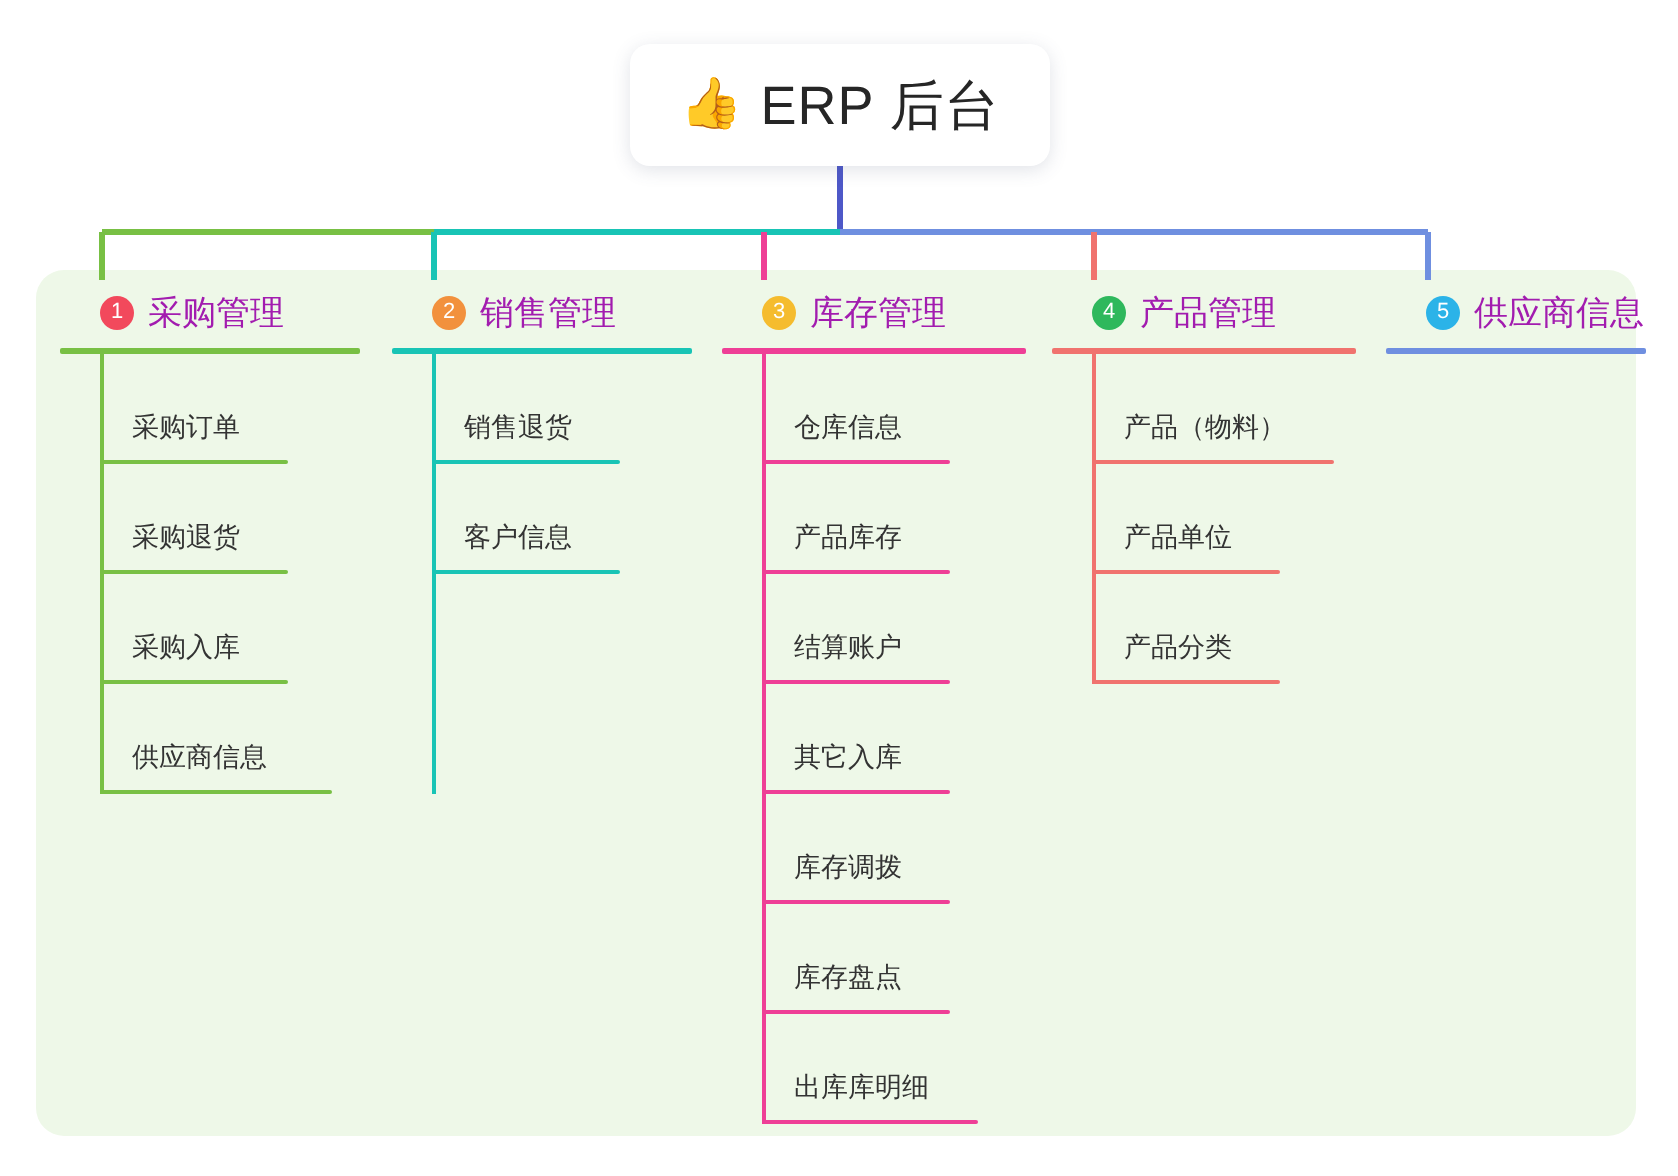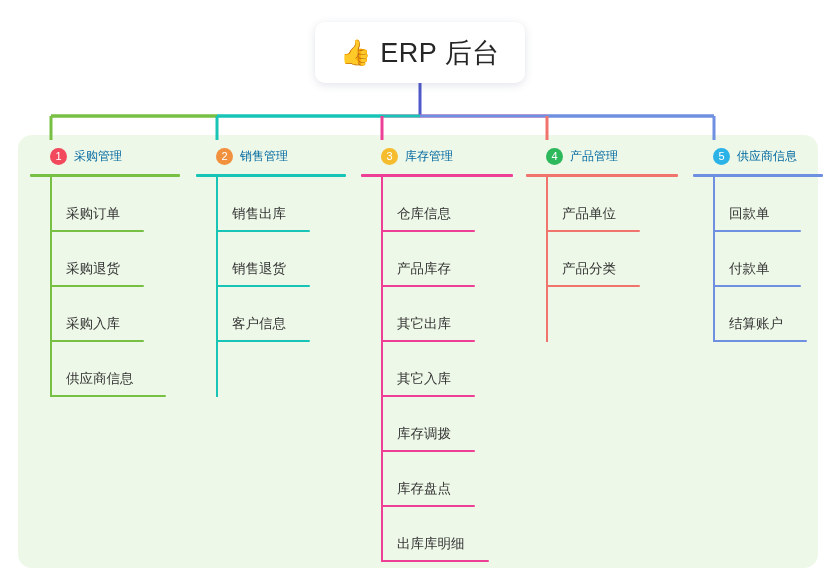--- a/index.html
+++ b/index.html
@@ -85,22 +85,22 @@
     height: 17px;
     border-radius: 50%;
     color: #ffffff;
     font-size: 11px;
     line-height: 17px;
     text-align: center;
     font-weight: normal;
     flex: none;
   }
   .branch-title {
-    font-size: 12px;
-    color: #0369a1;
+    font-size: 17px;
+    color: #a21caf;
     white-space: nowrap;
   }
   .branch-rule {
     height: 3px;
     margin-top: 5px;
     border-radius: 1px;
   }
 
   
   .leaves {
@@ -193,24 +193,20 @@
       </div>
       <div class="branch" style="left: 196px; width: 150px;">
         <div class="branch-head">
           <span class="badge" style="background: rgb(242, 145, 61);">2</span>
           <span class="branch-title">销售管理</span>
         </div>
         <div class="branch-rule" style="background: rgb(24, 196, 181); width: 150px;"></div>
         <div class="leaves">
           <div class="spine" style="background: rgb(24, 196, 181); height: 220px;"></div>
           <div class="leaf">
-            <span class="leaf-text">销售出库</span>
-            <div class="leaf-rule" style="background: rgb(24, 196, 181); width: 94px;"></div>
-          </div>
-          <div class="leaf">
             <span class="leaf-text">销售退货</span>
             <div class="leaf-rule" style="background: rgb(24, 196, 181); width: 94px;"></div>
           </div>
           <div class="leaf">
             <span class="leaf-text">客户信息</span>
             <div class="leaf-rule" style="background: rgb(24, 196, 181); width: 94px;"></div>
           </div>
         </div>
       </div>
       <div class="branch" style="left: 361px; width: 152px;">
@@ -223,21 +219,21 @@
           <div class="spine" style="background: rgb(238, 63, 150); height: 385px;"></div>
           <div class="leaf">
             <span class="leaf-text">仓库信息</span>
             <div class="leaf-rule" style="background: rgb(238, 63, 150); width: 94px;"></div>
           </div>
           <div class="leaf">
             <span class="leaf-text">产品库存</span>
             <div class="leaf-rule" style="background: rgb(238, 63, 150); width: 94px;"></div>
           </div>
           <div class="leaf">
-            <span class="leaf-text">其它出库</span>
+            <span class="leaf-text">结算账户</span>
             <div class="leaf-rule" style="background: rgb(238, 63, 150); width: 94px;"></div>
           </div>
           <div class="leaf">
             <span class="leaf-text">其它入库</span>
             <div class="leaf-rule" style="background: rgb(238, 63, 150); width: 94px;"></div>
           </div>
           <div class="leaf">
             <span class="leaf-text">库存调拨</span>
             <div class="leaf-rule" style="background: rgb(238, 63, 150); width: 94px;"></div>
           </div>
@@ -253,46 +249,35 @@
       </div>
       <div class="branch" style="left: 526px; width: 152px;">
         <div class="branch-head">
           <span class="badge" style="background: rgb(46, 184, 92);">4</span>
           <span class="branch-title">产品管理</span>
         </div>
         <div class="branch-rule" style="background: rgb(240, 115, 110); width: 152px;"></div>
         <div class="leaves">
           <div class="spine" style="background: rgb(240, 115, 110); height: 165px;"></div>
           <div class="leaf">
+            <span class="leaf-text">产品（物料）</span>
+            <div class="leaf-rule" style="background: rgb(240, 115, 110); width: 121px;"></div>
+          </div>
+          <div class="leaf">
             <span class="leaf-text">产品单位</span>
             <div class="leaf-rule" style="background: rgb(240, 115, 110); width: 94px;"></div>
           </div>
           <div class="leaf">
             <span class="leaf-text">产品分类</span>
             <div class="leaf-rule" style="background: rgb(240, 115, 110); width: 94px;"></div>
           </div>
         </div>
       </div>
       <div class="branch" style="left: 693px; width: 130px;">
         <div class="branch-head">
           <span class="badge" style="background: rgb(43, 179, 232);">5</span>
           <span class="branch-title">供应商信息</span>
         </div>
         <div class="branch-rule" style="background: rgb(111, 143, 224); width: 130px;"></div>
-        <div class="leaves">
-          <div class="spine" style="background: rgb(111, 143, 224); height: 165px;"></div>
-          <div class="leaf">
-            <span class="leaf-text">回款单</span>
-            <div class="leaf-rule" style="background: rgb(111, 143, 224); width: 88px;"></div>
-          </div>
-          <div class="leaf">
-            <span class="leaf-text">付款单</span>
-            <div class="leaf-rule" style="background: rgb(111, 143, 224); width: 88px;"></div>
-          </div>
-          <div class="leaf">
-            <span class="leaf-text">结算账户</span>
-            <div class="leaf-rule" style="background: rgb(111, 143, 224); width: 94px;"></div>
-          </div>
-        </div>
       </div>
     </div>
 
 </div>
 
 </body></html>

